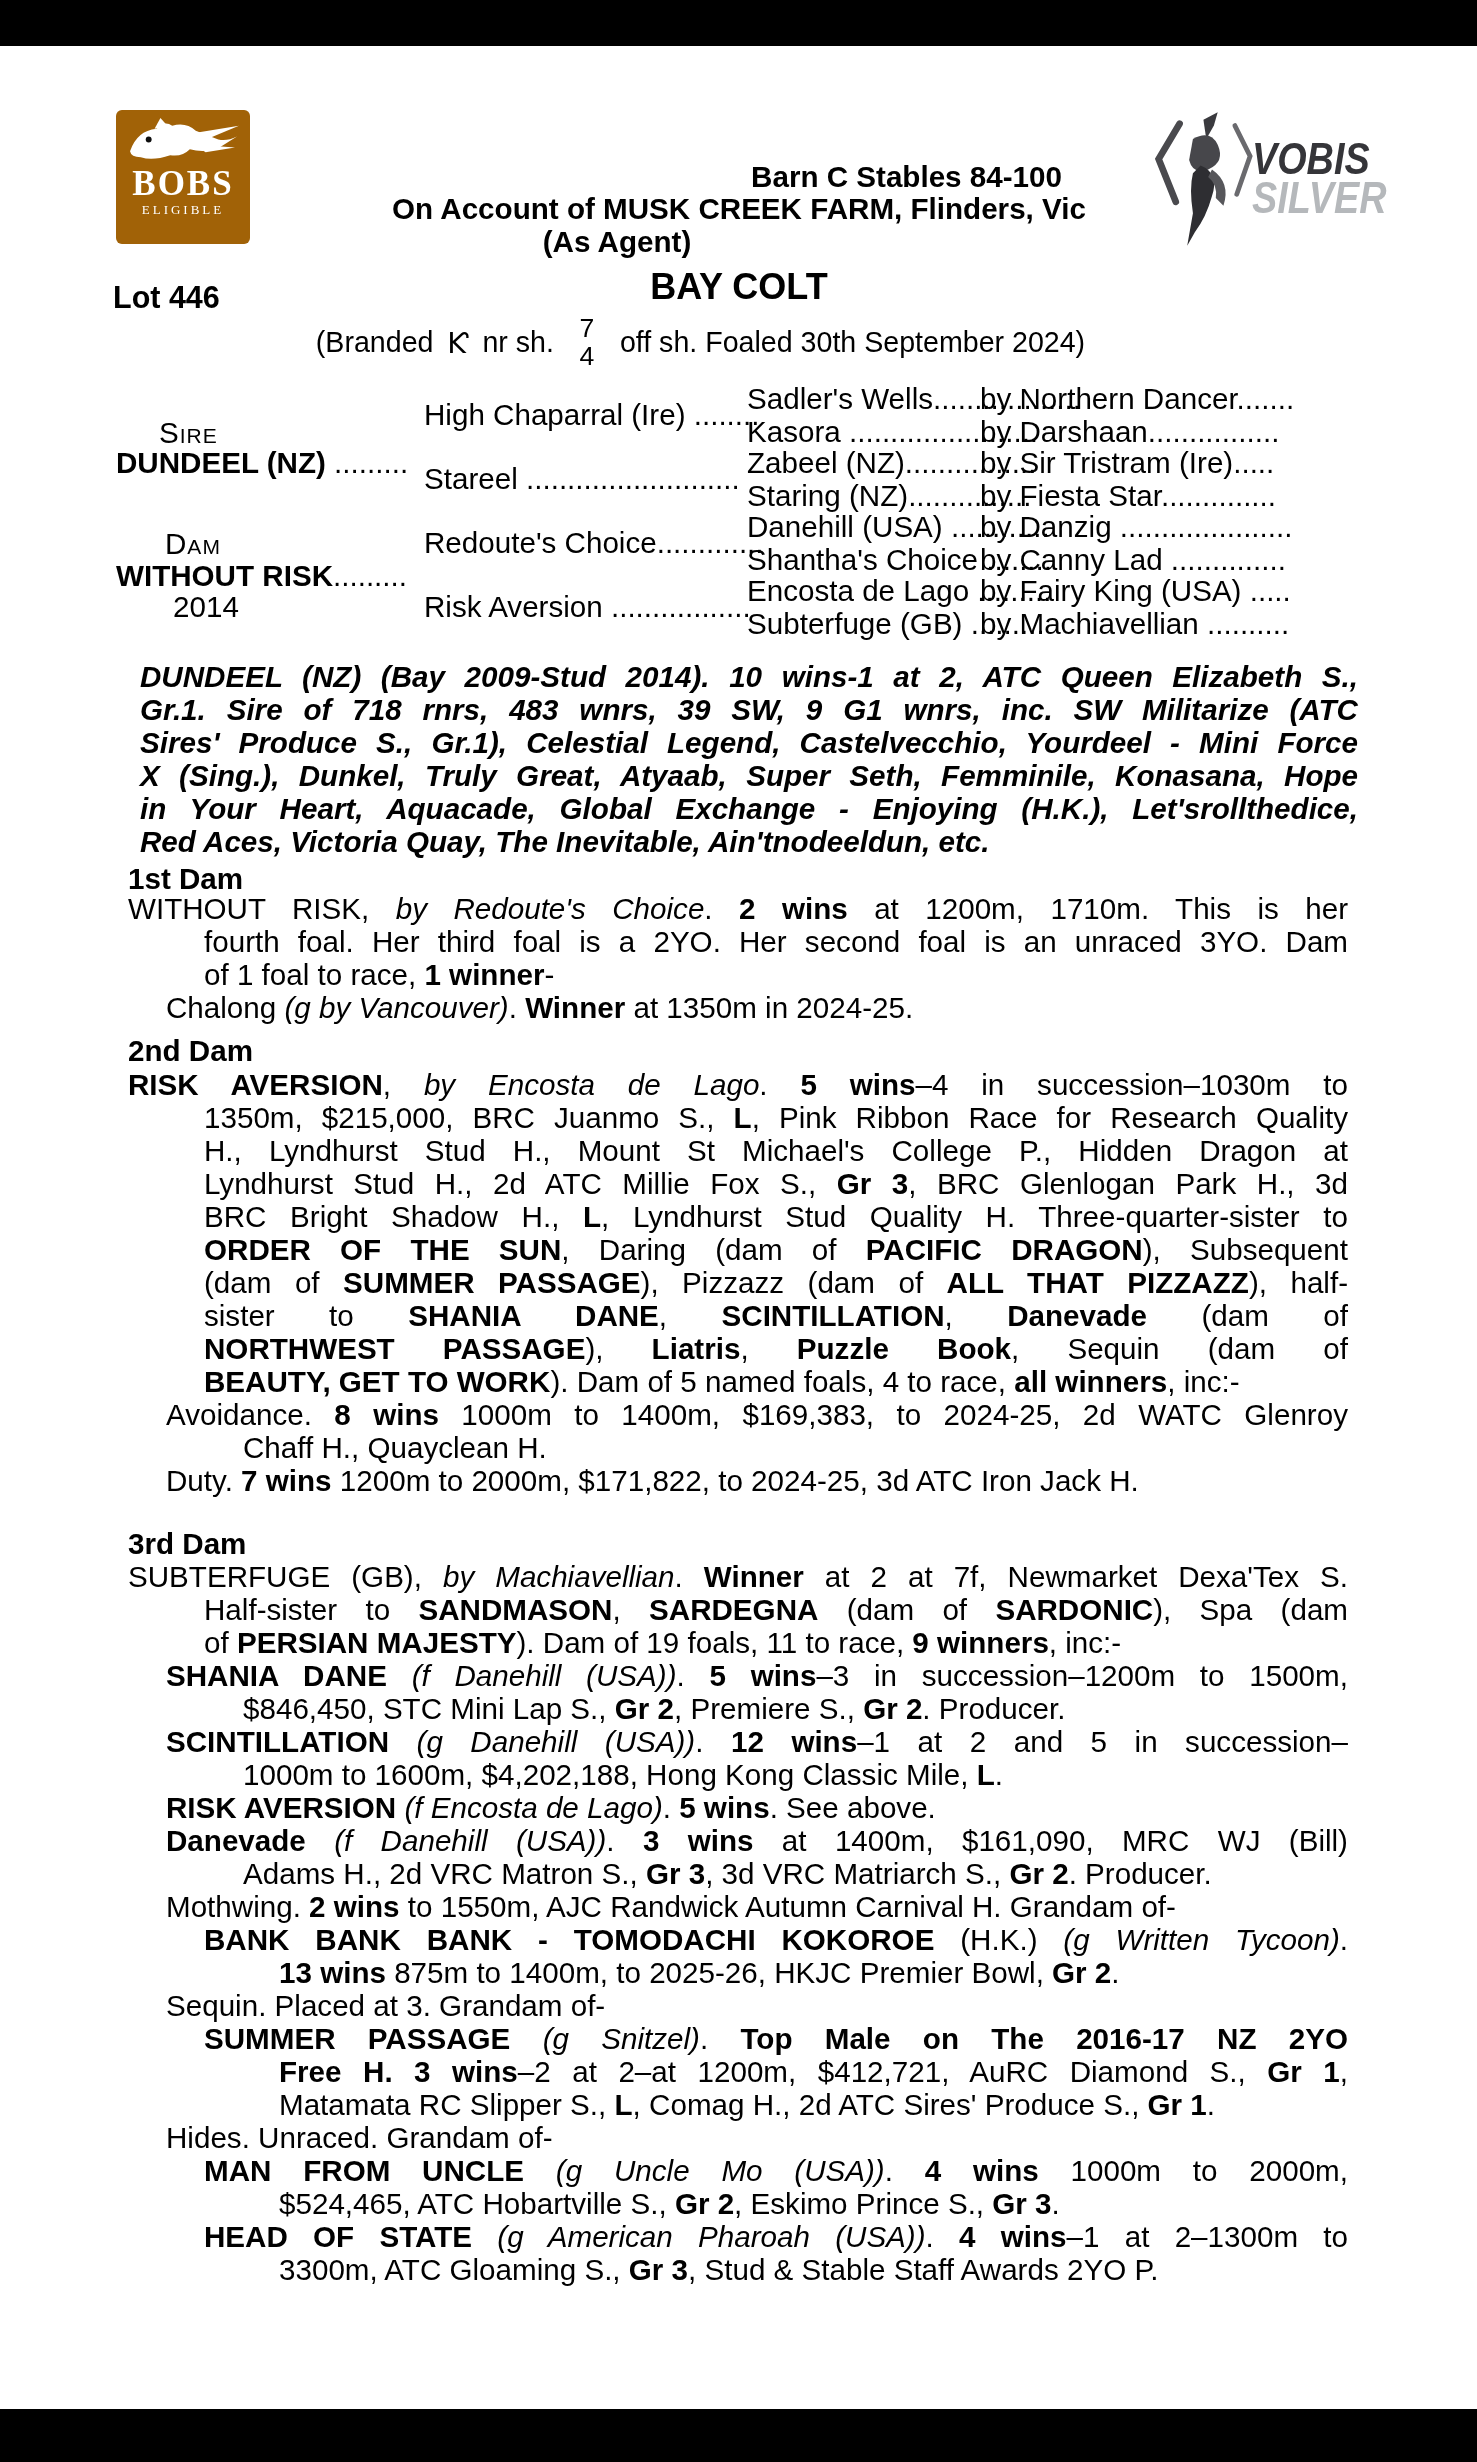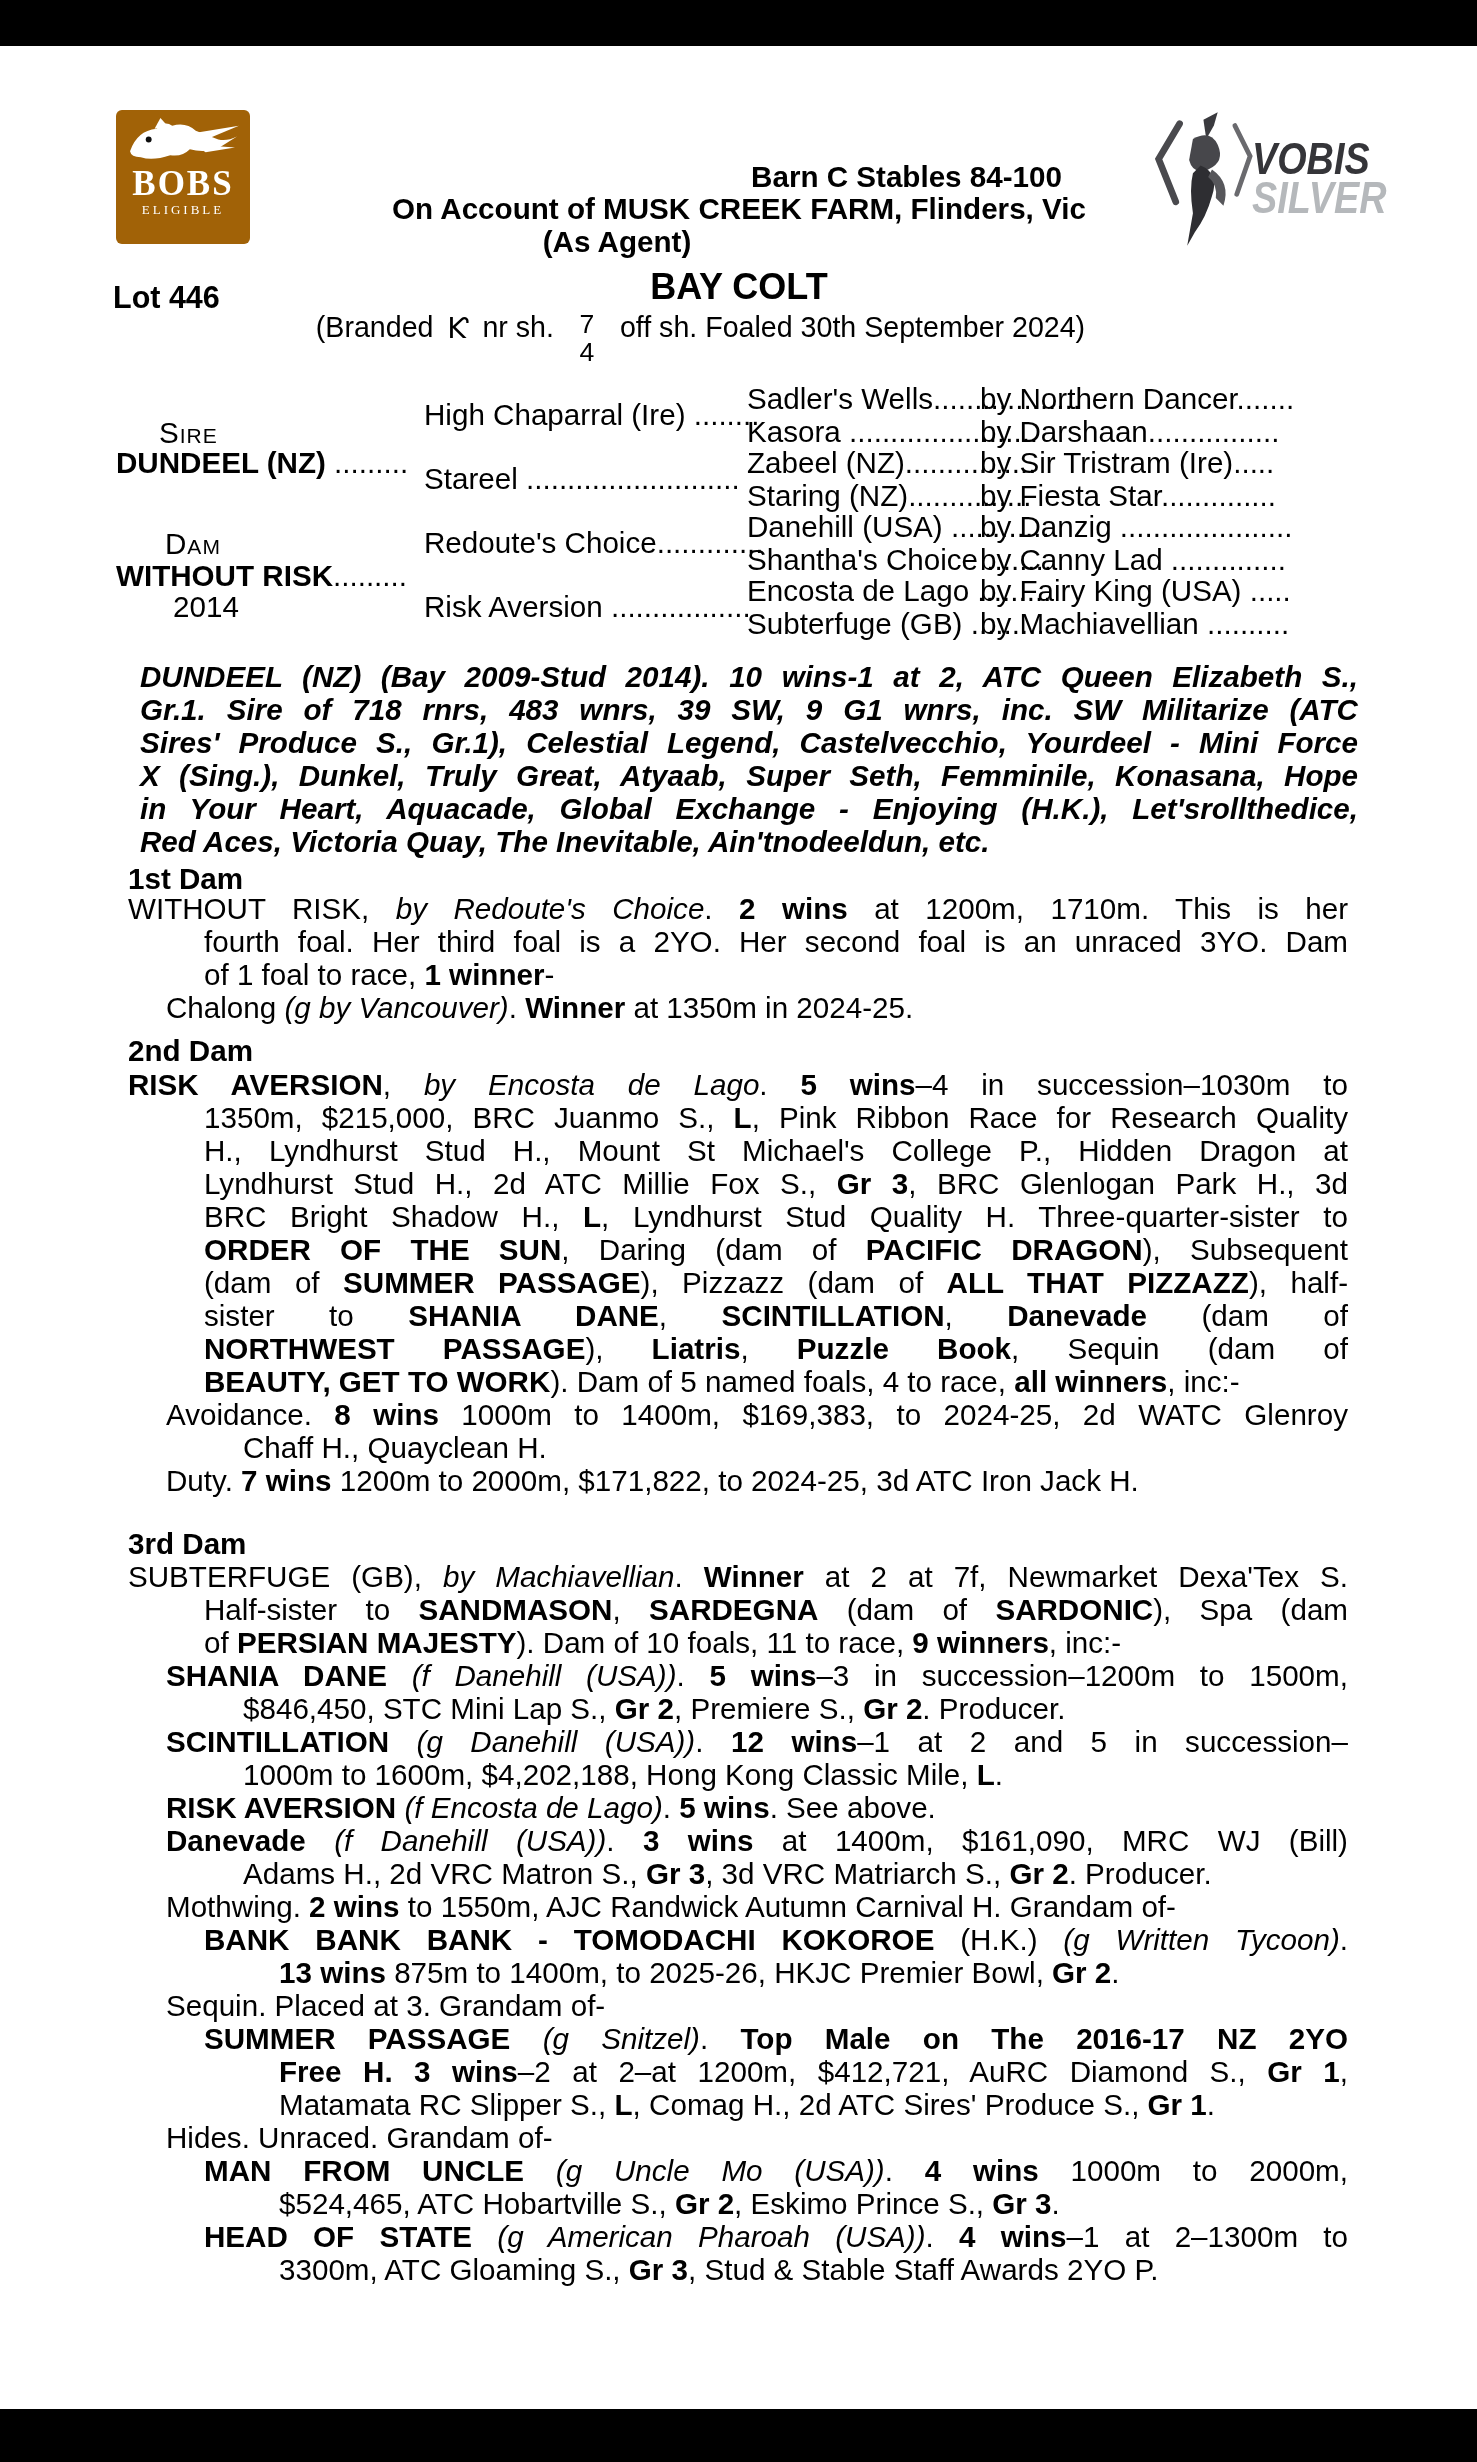--- a/index.html
+++ b/index.html
@@ -26,21 +26,21 @@
   .vobis-text{display:flex;flex-direction:column;transform:scaleX(.84);transform-origin:left center;margin-left:-3.9px;}
   .vobis-word{font-size:45px;font-weight:bold;font-style:italic;line-height:41px;letter-spacing:0px;}
   .silver-word{font-size:45px;font-weight:bold;font-style:italic;line-height:41px;margin-top:-2px;}
 
   
   .barn{left:335px;top:161px;width:1143px;text-align:center;font-weight:bold;font-size:29.6px;line-height:32.5px;}
   .account{left:0;top:193px;width:1478px;text-align:center;font-weight:bold;font-size:29.6px;line-height:32.5px;}
   .agent{left:0;top:226px;width:1234px;text-align:center;font-weight:bold;font-size:29.6px;line-height:32.5px;}
   .lot{left:113px;top:280px;font-weight:bold;font-size:30.5px;}
   .colt{left:0;top:266px;width:1478px;text-align:center;font-weight:bold;font-size:36px;}
-  .branded{left:0;top:311px;width:1401px;height:63px;display:flex;align-items:flex-start;justify-content:center;
+  .branded{left:0;top:311px;width:1401px;height:63px;display:flex;align-items:center;justify-content:center;
            gap:11.8px;font-size:28.6px;}
   .brand-glyph{font-family:"DejaVu Sans",sans-serif;font-size:28.6px;margin:0 2px;}
   .frac{display:inline-flex;flex-direction:column;align-items:center;font-size:26.6px;line-height:27.6px;margin:0 13.8px;}
 
   
   .pc{position:absolute;font-size:29.6px;line-height:30.5px;white-space:nowrap;}
   .sc{font-variant:small-caps;letter-spacing:1px;}
 
   
   .rich{font-size:29.6px;line-height:33px;}
@@ -168,21 +168,21 @@
     <div class="line ind0w"><span class="s-b">BEAUTY, GET TO WORK</span><span>). Dam of 5 named foals, 4 to race, </span><span class="s-b">all winners</span><span>, inc:-</span></div>
     <div class="line ind1 j"><span>Avoidance. </span><span class="s-b">8 wins</span><span> 1000m to 1400m, $169,383, to 2024-25, 2d WATC Glenroy</span></div>
     <div class="line ind1w"><span>Chaff H., Quayclean H.</span></div>
     <div class="line ind1"><span>Duty. </span><span class="s-b">7 wins</span><span> 1200m to 2000m, $171,822, to 2024-25, 3d ATC Iron Jack H.</span></div>
   </section>
 
 <div class="abs dam-head" style="left:128px;top:1528px">3rd Dam</div>
 <section class="abs rich" style="left:128px;top:1560px;width:1220px">
     <div class="line ind0 j"><span>SUBTERFUGE (GB), </span><span class="s-i">by Machiavellian</span><span>. </span><span class="s-b">Winner</span><span> at 2 at 7f, Newmarket Dexa'Tex S.</span></div>
     <div class="line ind0w j"><span>Half-sister to </span><span class="s-b">SANDMASON</span><span>, </span><span class="s-b">SARDEGNA</span><span> (dam of </span><span class="s-b">SARDONIC</span><span>), Spa (dam</span></div>
-    <div class="line ind0w"><span>of </span><span class="s-b">PERSIAN MAJESTY</span><span>). Dam of 10 foals, 11 to race, </span><span class="s-b">9 winners</span><span>, inc:-</span></div>
+    <div class="line ind0w"><span>of </span><span class="s-b">PERSIAN MAJESTY</span><span>). Dam of 19 foals, 11 to race, </span><span class="s-b">9 winners</span><span>, inc:-</span></div>
     <div class="line ind1 j"><span class="s-b">SHANIA DANE</span><span> </span><span class="s-i">(f Danehill (USA))</span><span>. </span><span class="s-b">5 wins</span><span>–3 in succession–1200m to 1500m,</span></div>
     <div class="line ind1w"><span>$846,450, STC Mini Lap S., </span><span class="s-b">Gr 2</span><span>, Premiere S., </span><span class="s-b">Gr 2</span><span>. Producer.</span></div>
     <div class="line ind1 j"><span class="s-b">SCINTILLATION</span><span> </span><span class="s-i">(g Danehill (USA))</span><span>. </span><span class="s-b">12 wins</span><span>–1 at 2 and 5 in succession–</span></div>
     <div class="line ind1w"><span>1000m to 1600m, $4,202,188, Hong Kong Classic Mile, </span><span class="s-b">L</span><span>.</span></div>
     <div class="line ind1"><span class="s-b">RISK AVERSION</span><span> </span><span class="s-i">(f Encosta de Lago)</span><span>. </span><span class="s-b">5 wins</span><span>. See above.</span></div>
     <div class="line ind1 j"><span class="s-b">Danevade</span><span> </span><span class="s-i">(f Danehill (USA))</span><span>. </span><span class="s-b">3 wins</span><span> at 1400m, $161,090, MRC WJ (Bill)</span></div>
     <div class="line ind1w"><span>Adams H., 2d VRC Matron S., </span><span class="s-b">Gr 3</span><span>, 3d VRC Matriarch S., </span><span class="s-b">Gr 2</span><span>. Producer.</span></div>
     <div class="line ind1"><span>Mothwing. </span><span class="s-b">2 wins</span><span> to 1550m, AJC Randwick Autumn Carnival H. Grandam of-</span></div>
     <div class="line ind2 j"><span class="s-b">BANK BANK BANK - TOMODACHI KOKOROE</span><span> (H.K.) </span><span class="s-i">(g Written Tycoon)</span><span>.</span></div>
     <div class="line ind2w"><span class="s-b">13 wins</span><span> 875m to 1400m, to 2025-26, HKJC Premier Bowl, </span><span class="s-b">Gr 2</span><span>.</span></div>

